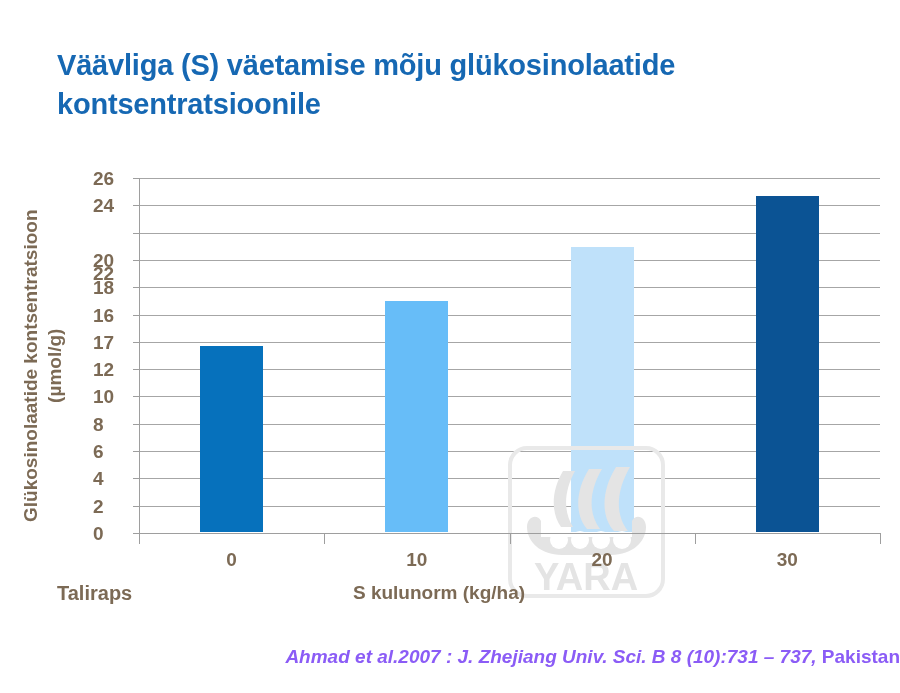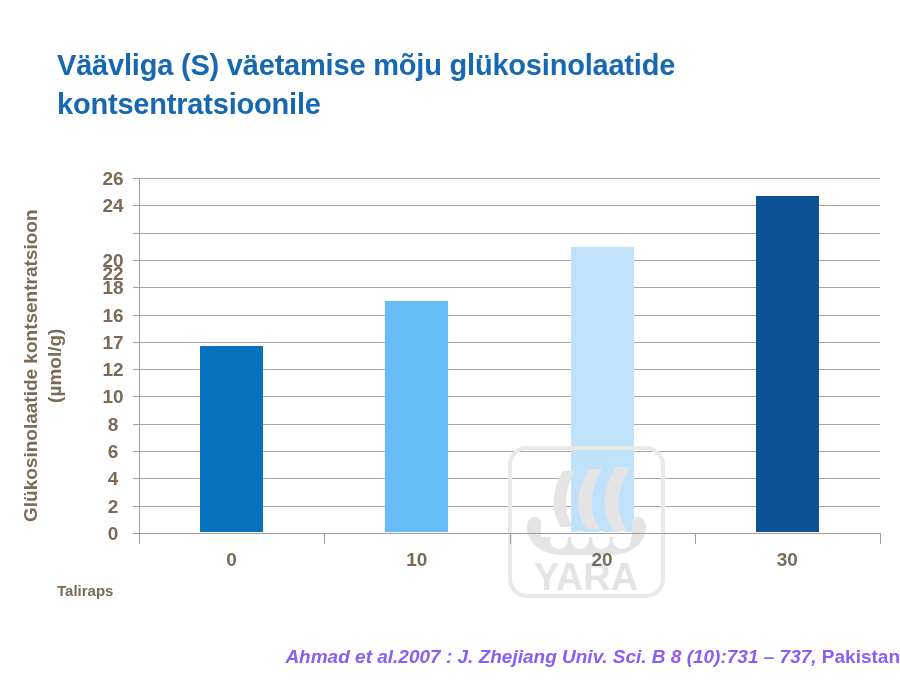--- a/index.html
+++ b/index.html
@@ -92,21 +92,21 @@
     position: absolute;
     left: -6px;
     width: 6px;
     height: 1px;
     background: #9e9e9e;
   }
   .y-tick-label {
     position: absolute;
     right: 747px;
     width: 40px;
-    text-align: center;
+    text-align: left;
     font-size: 19px;
     font-weight: bold;
     color: #7c6a55;
     line-height: 1;
   }
   .x-tick-mark {
     position: absolute;
     top: 355px;
     width: 1px;
     height: 11px;
@@ -135,21 +135,21 @@
     width: 600px;
     text-align: center;
     font-size: 19px;
     font-weight: bold;
     color: #7c6a55;
   }
   #series-note {
     position: absolute;
     left: 57px;
     top: 432px;
-    font-size: 15px;
+    font-size: 20px;
     font-weight: bold;
     color: #7c6a55;
   }
 
   
   #watermark {
     position: absolute;
     left: 368px;
     top: 267px;
     width: 159px;
@@ -271,15 +271,16 @@
       </div>
     <div id="xticklabels">
         <div class="x-tick-label" style="left: 47.625px;">0</div>
         <div class="x-tick-label" style="left: 232.875px;">10</div>
         <div class="x-tick-label" style="left: 418.125px;">20</div>
         <div class="x-tick-label" style="left: 603.375px;">30</div>
       </div>
   </div>
 
   <div id="series-note">Taliraps</div>
+  <div id="x-axis-title">S kulunorm (kg/ha)</div>
 </div>
 
 <div id="citation"><span class="cite-ital">Ahmad et al.2007 : J. Zhejiang Univ. Sci. B 8 (10):731 – 737,</span><span class="cite-plain"> Pakistan</span></div>
 
 </body></html>

